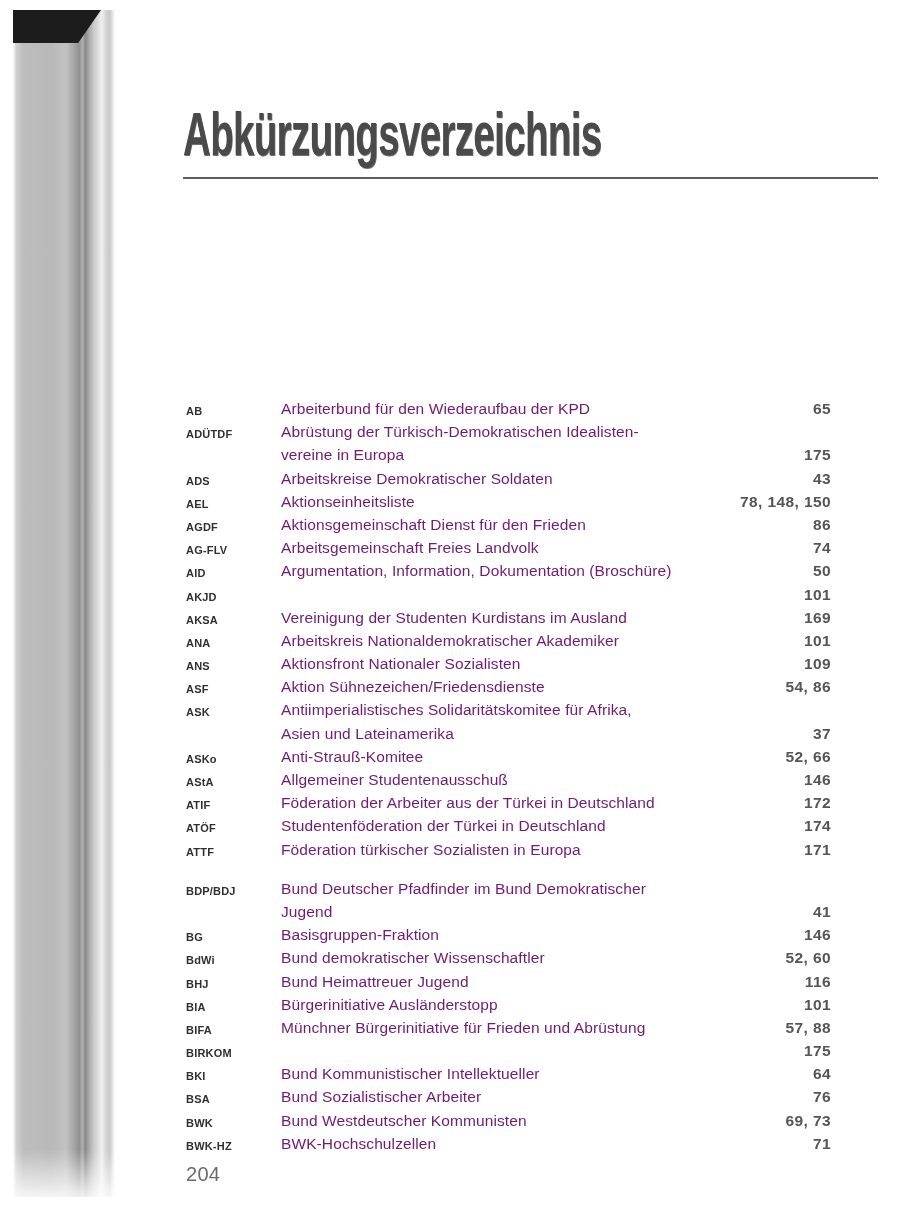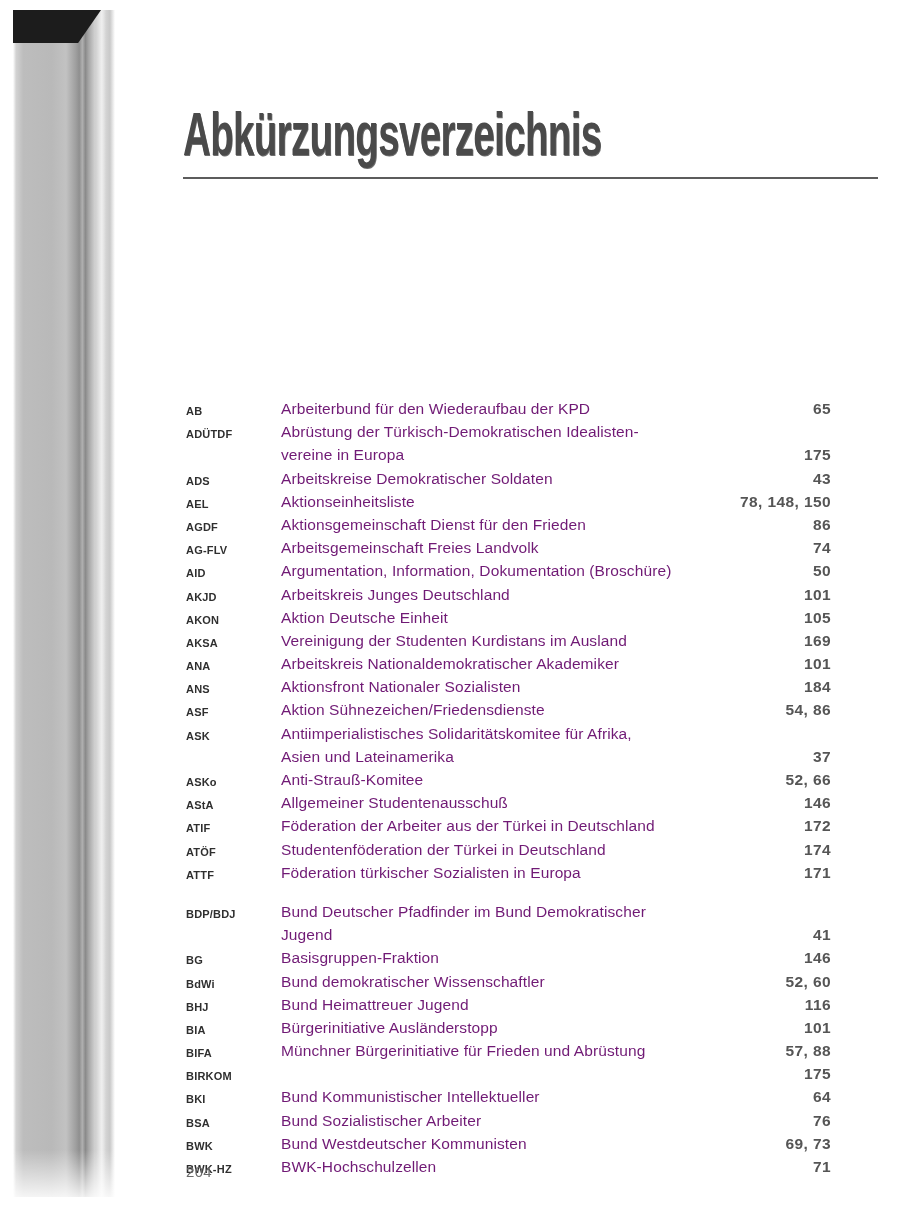--- a/index.html
+++ b/index.html
@@ -159,21 +159,21 @@
     font-size: 15.5px;
     font-weight: bold;
     color: #555555;
     letter-spacing: 0.4px;
   }
 
   #page-number {
     position: absolute;
     left: 186px;
     top: 1148px;
-    font-size: 15px;
+    font-size: 20px;
     color: #6a6a6a;
     letter-spacing: 0.3px;
   }
 </style>
 </head>
 <body>
 
 <div id="gutter">
   <div class="gutter-band"></div>
   <div class="gutter-edge-light"></div>
@@ -237,50 +237,42 @@
       <div class="entry">
         <div class="line">
           <span class="abbr">AID</span>
           <span class="desc">Argumentation, Information, Dokumentation (Broschüre)</span>
           <span class="pages">50</span>
         </div>
       </div>
       <div class="entry">
         <div class="line">
           <span class="abbr">AKJD</span>
-          <span class="desc">Arbeitskreis Junges Deutschland</span>
           <span class="pages">101</span>
-        </div>
-      </div>
-      <div class="entry">
-        <div class="line">
-          <span class="abbr">AKON</span>
-          <span class="desc">Aktion Deutsche Einheit</span>
-          <span class="pages">105</span>
         </div>
       </div>
       <div class="entry">
         <div class="line">
           <span class="abbr">AKSA</span>
           <span class="desc">Vereinigung der Studenten Kurdistans im Ausland</span>
           <span class="pages">169</span>
         </div>
       </div>
       <div class="entry">
         <div class="line">
           <span class="abbr">ANA</span>
           <span class="desc">Arbeitskreis Nationaldemokratischer Akademiker</span>
           <span class="pages">101</span>
         </div>
       </div>
       <div class="entry">
         <div class="line">
           <span class="abbr">ANS</span>
           <span class="desc">Aktionsfront Nationaler Sozialisten</span>
-          <span class="pages">184</span>
+          <span class="pages">109</span>
         </div>
       </div>
       <div class="entry">
         <div class="line">
           <span class="abbr">ASF</span>
           <span class="desc">Aktion Sühnezeichen/Friedensdienste</span>
           <span class="pages">54, 86</span>
         </div>
       </div>
       <div class="entry">

